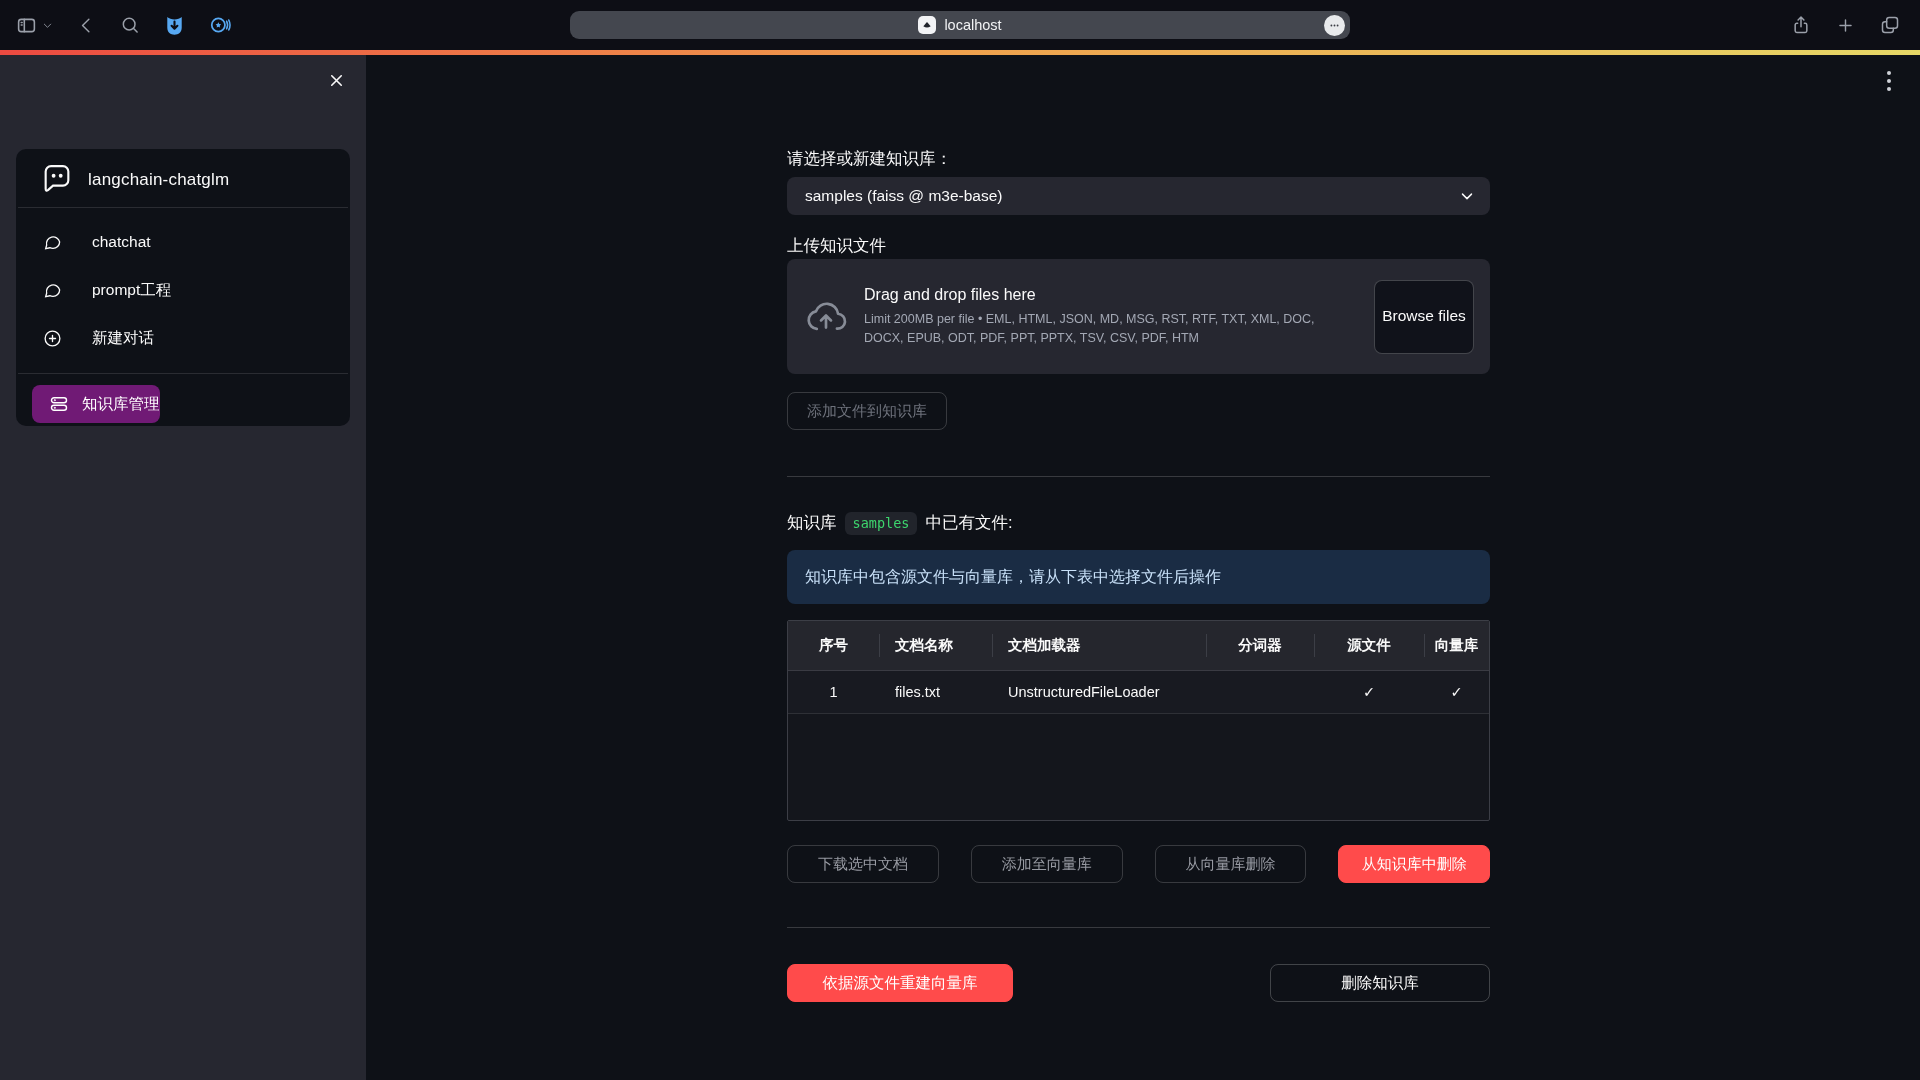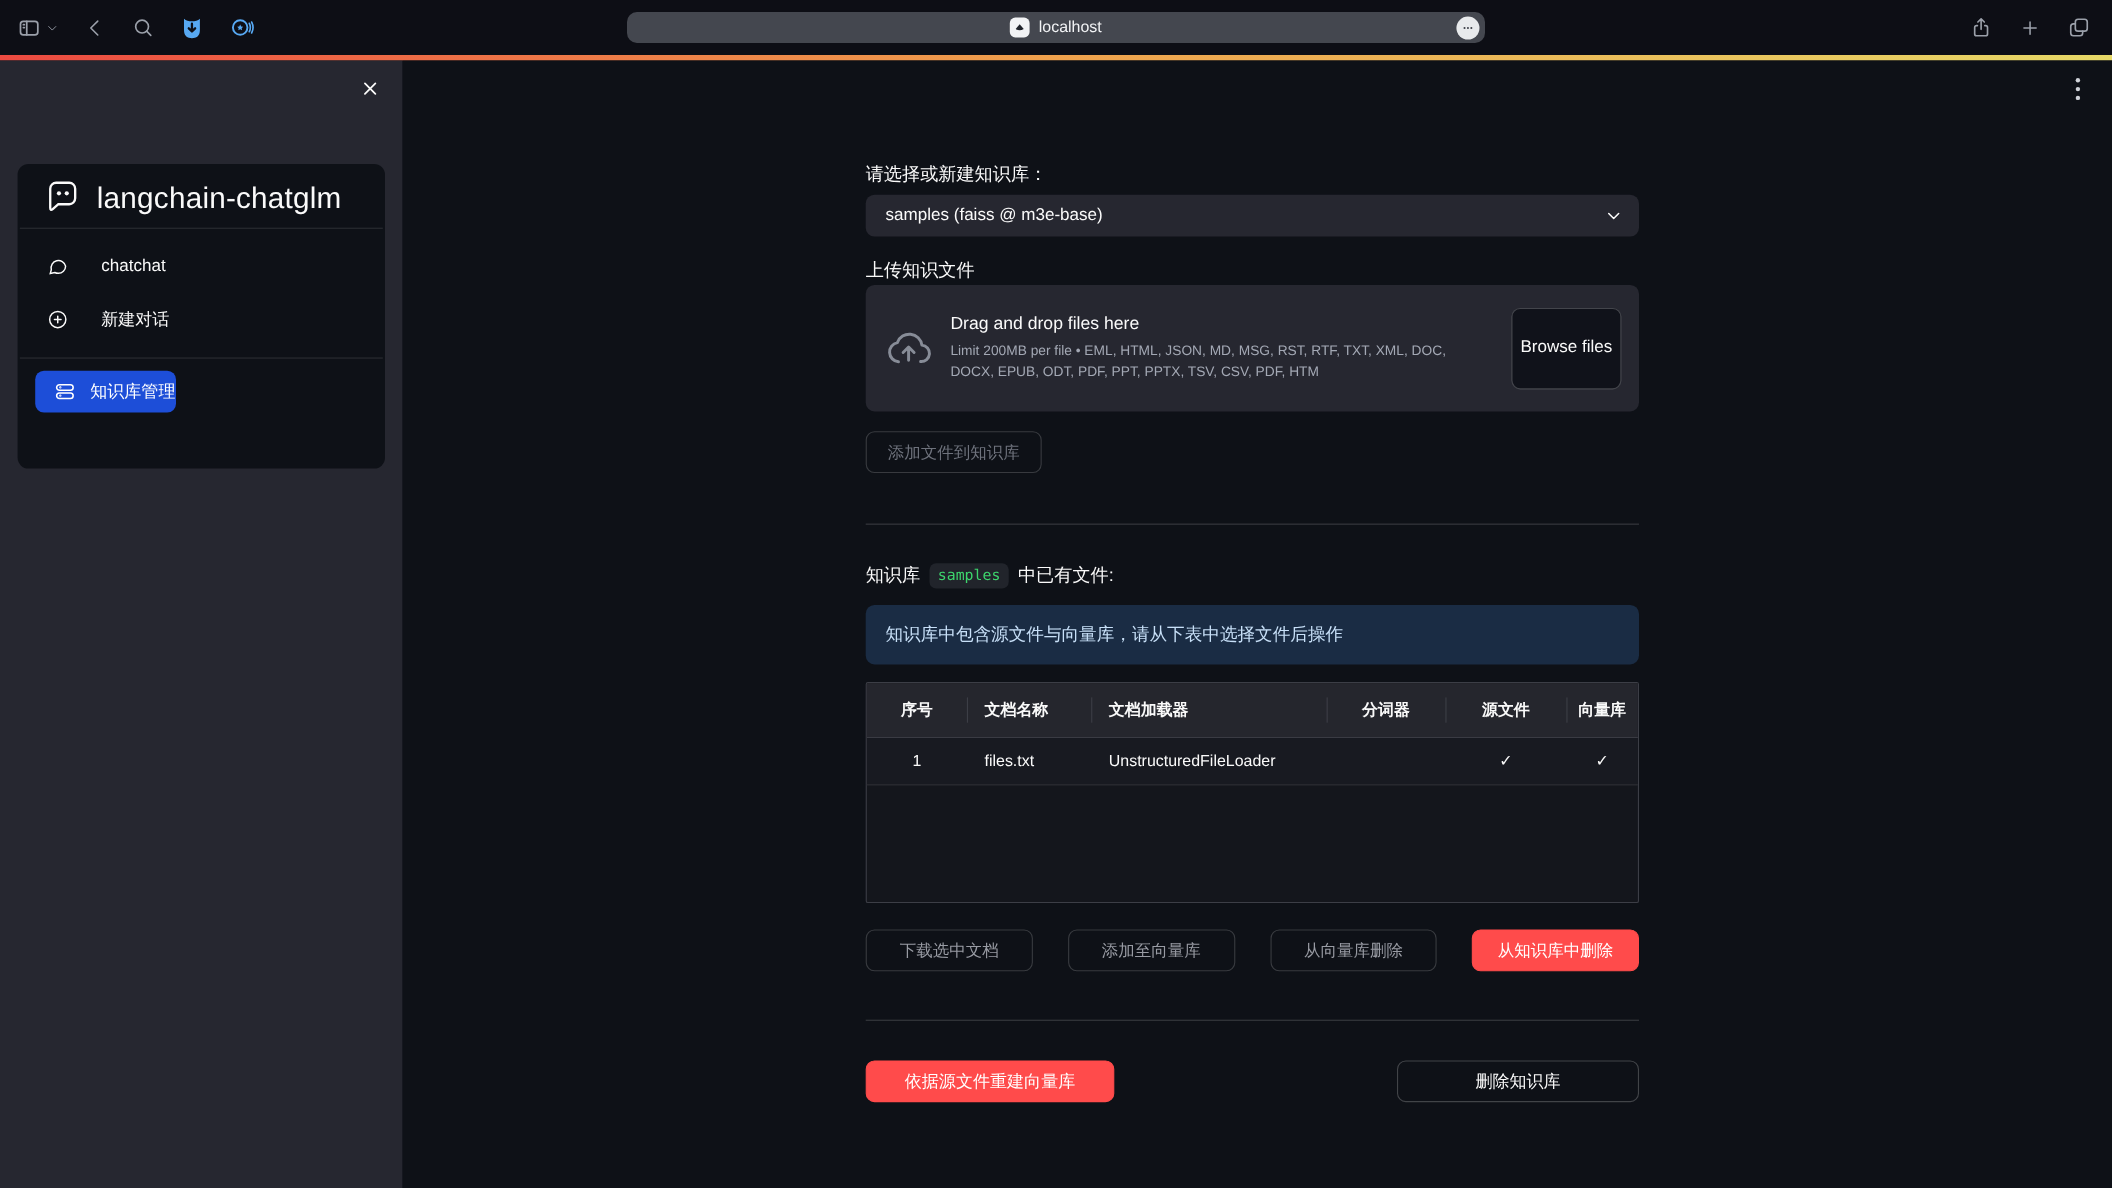--- a/index.html
+++ b/index.html
@@ -27,27 +27,27 @@
   
   .app { position:absolute; left:0; right:0; top:55px; bottom:0; }
   .sidebar { position:absolute; left:0; top:0; bottom:0; width:366px; background:#262730; }
   .main { position:absolute; left:366px; right:0; top:0; bottom:0; background:#0e1117; }
 
   .close-x { position:absolute; top:12px; right:17px; width:26px; height:26px; background:none; border:none;
              display:flex; align-items:center; justify-content:center; cursor:pointer; }
 
   .nav-card { position:absolute; left:16px; top:94px; width:334px; height:277px; background:#0e1117; border-radius:10px; }
   .nav-header { display:flex; align-items:center; gap:14px; padding:14px 10px 10px 24px; }
-  .nav-title { color:#fafafa; font-size:27px; font-weight:300; letter-spacing:.2px; }
+  .nav-title { color:#fafafa; font-size:17px; font-weight:300; letter-spacing:.2px; }
   .nav-div { height:1px; background:rgba(250,250,250,.12); margin:0 2px; }
   .nav-items { padding-top:10px; }
   .nav-item { height:48px; display:flex; align-items:center; gap:30px; padding-left:27px; cursor:pointer; }
   .nav-item span.lbl { color:#fafafa; font-size:15.5px; }
   .nav-div2 { height:1px; background:rgba(250,250,250,.12); margin:11px 2px 0; }
-  .nav-active { margin:11px 16px 0; height:38px; background:#1d4ed8; border-radius:8px; border:none;
+  .nav-active { margin:11px 16px 0; height:38px; background:#701a75; border-radius:8px; border:none;
                 display:flex; align-items:center; gap:13px; padding-left:17px; cursor:pointer; }
   .nav-active span.lbl { color:#ffffff; font-size:15.5px; }
 
   .kebab { position:absolute; top:13px; right:22px; background:none; border:none; cursor:pointer; }
 
   
   .col { position:absolute; left:421px; top:0; width:703px; }
   .w-label { margin-top:93px; height:22px; color:#fafafa; font-size:16.5px; }
   .selectbox { margin-top:7px; height:38px; background:#262730; border-radius:8px; display:flex; align-items:center;
                padding:0 14px 0 18px; cursor:pointer; }
@@ -201,20 +201,26 @@
 
         <div class="nav-items">
           <div class="nav-item">
             <svg width="19" height="19" viewBox="0 0 24 24" fill="none" stroke="#fafafa" stroke-width="1.7" stroke-linecap="round">
                 <path d="M21 11.3a8.3 8.3 0 0 1-8.4 8.2 8.9 8.9 0 0 1-4-.9L3.4 19.8l1.2-4.4A8.3 8.3 0 1 1 21 11.3z"></path>
               </svg>
             <span class="lbl">chatchat</span>
           </div>
           <div class="nav-item">
             <svg width="19" height="19" viewBox="0 0 24 24" fill="none" stroke="#fafafa" stroke-width="1.7" stroke-linecap="round">
+                <path d="M21 11.3a8.3 8.3 0 0 1-8.4 8.2 8.9 8.9 0 0 1-4-.9L3.4 19.8l1.2-4.4A8.3 8.3 0 1 1 21 11.3z"></path>
+              </svg>
+            <span class="lbl">prompt工程</span>
+          </div>
+          <div class="nav-item">
+            <svg width="19" height="19" viewBox="0 0 24 24" fill="none" stroke="#fafafa" stroke-width="1.7" stroke-linecap="round">
                 <circle cx="12" cy="12" r="9.3"></circle>
                 <path d="M12 8.2v7.6M8.2 12h7.6"></path>
               </svg>
             <span class="lbl">新建对话</span>
           </div>
         </div>
 
         <div class="nav-div2"></div>
 
         <button class="nav-active">

